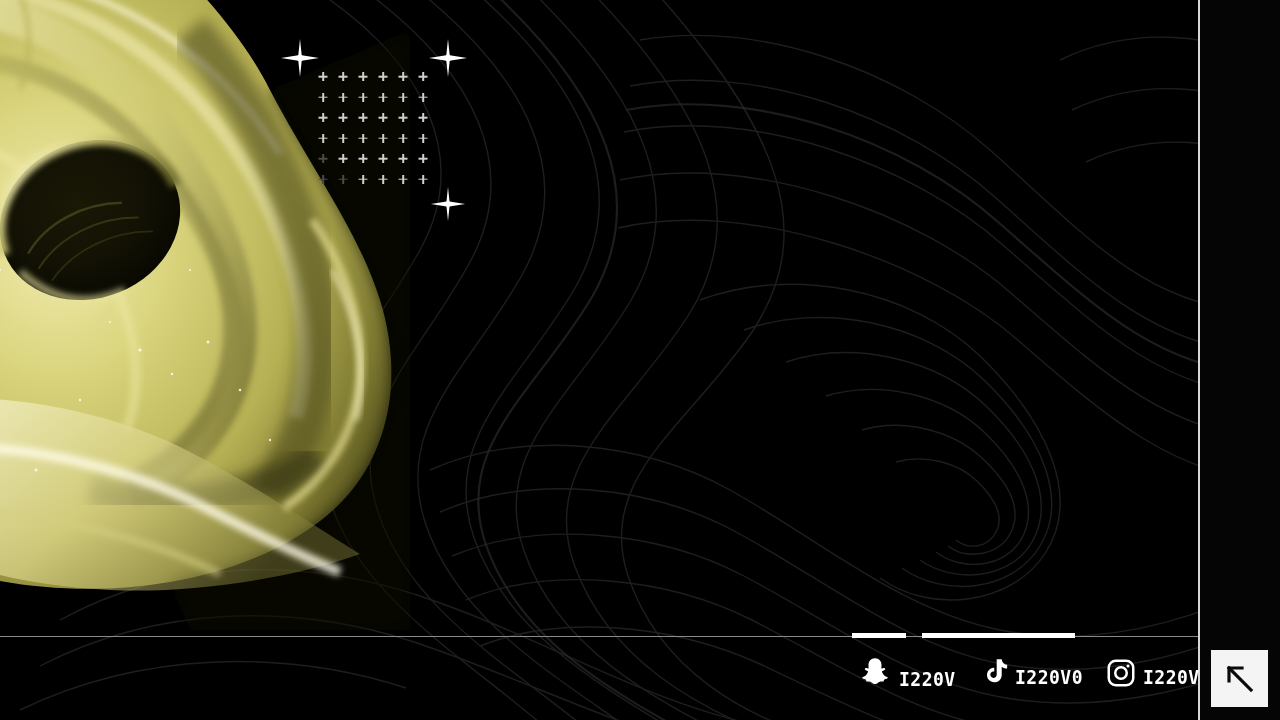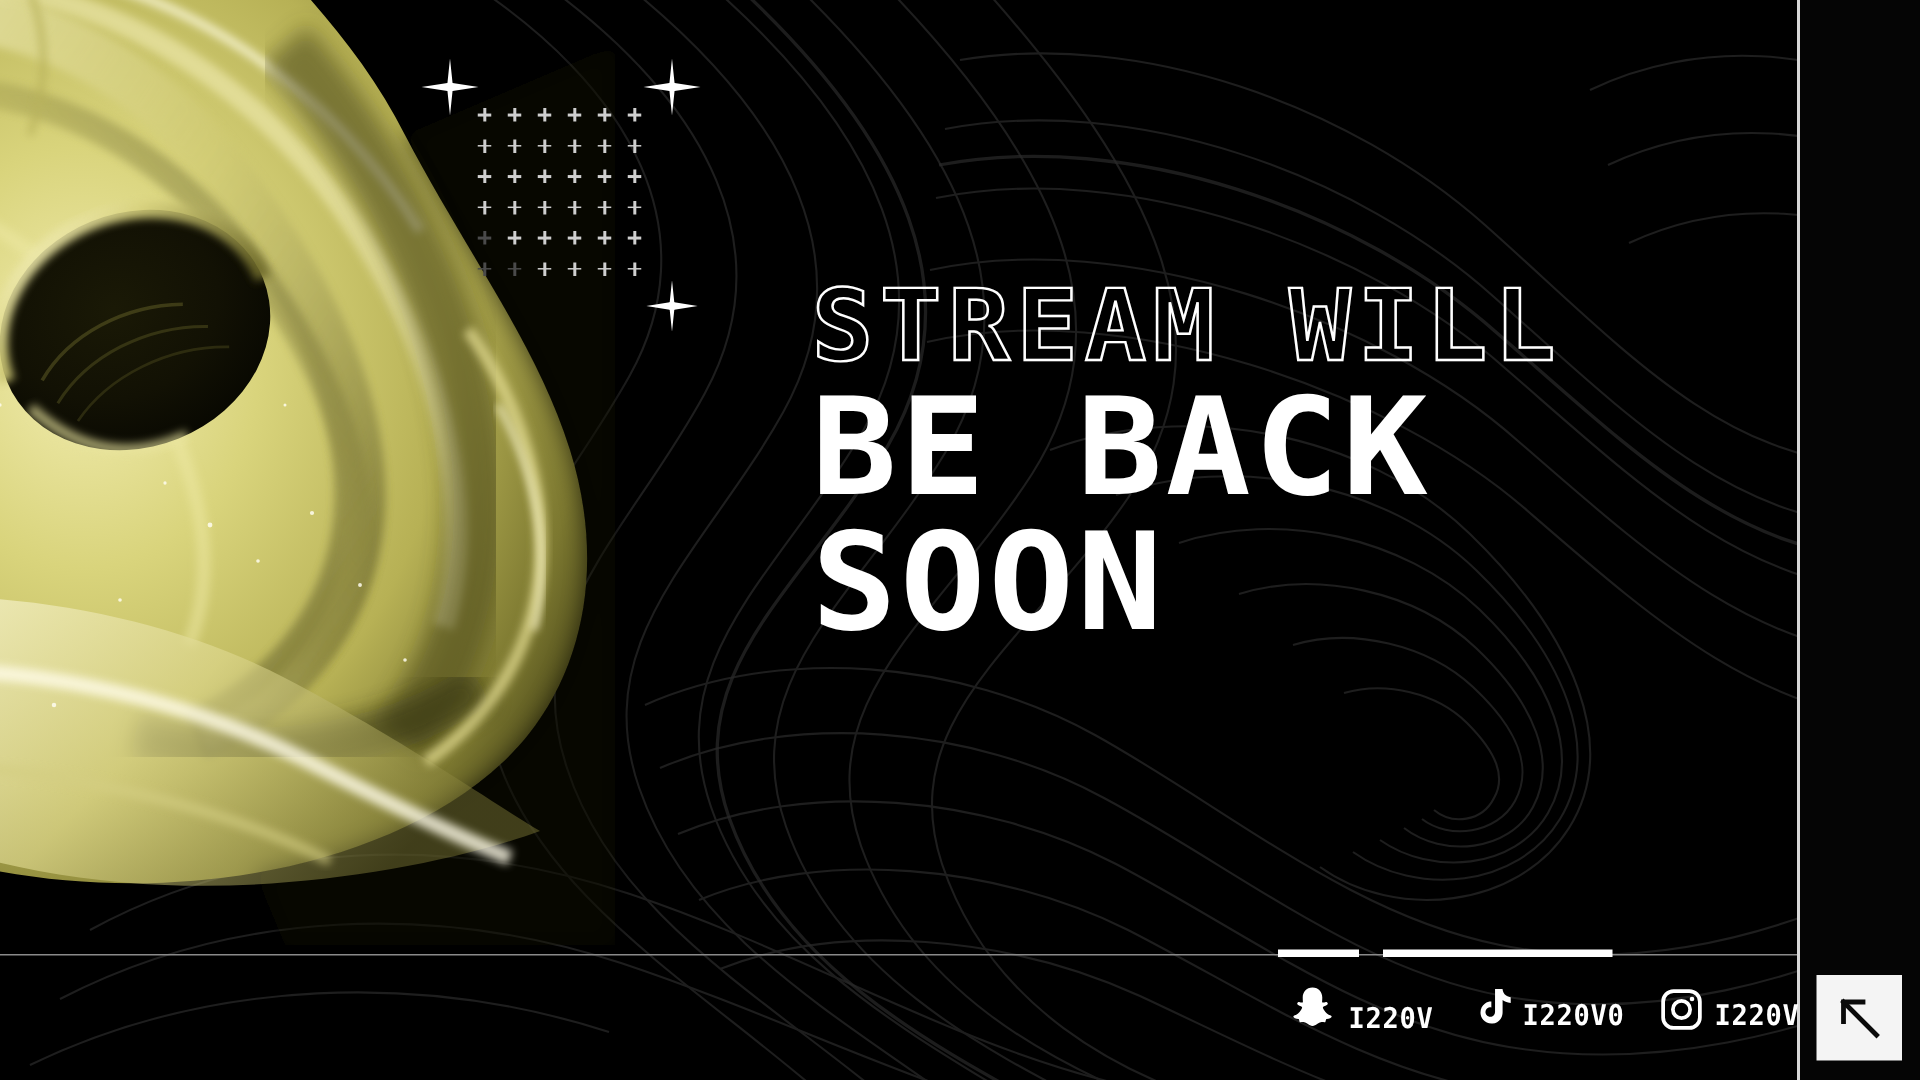--- a/index.html
+++ b/index.html
@@ -318,25 +318,20 @@
       <circle cx="20" cy="20" r="3.1" fill="#ffffff"></circle>
     </svg>
   </div>
   <div class="sparkle" style="left:430px;top:186px;">
     <svg width="36" height="36" viewBox="0 0 40 40" aria-hidden="true">
       <path d="M20 1 L21.7 17.3 L39 20 L21.7 22.7 L20 39 L18.3 22.7 L1 20 L18.3 17.3 Z" fill="#ffffff"></path>
       <circle cx="20" cy="20" r="3" fill="#ffffff"></circle>
     </svg>
   </div>
 
-  <div class="headline">
-    <div class="h-outline">STREAM WILL</div>
-    <div class="h-solid">BE BACK</div>
-    <div class="h-solid l2">SOON</div>
-  </div>
 
   <div class="hrule"></div>
   <div class="seg a"></div>
   <div class="seg b"></div>
 
   <div class="right-panel"></div>
   <div class="vrule"></div>
 
   <div class="social">
 

